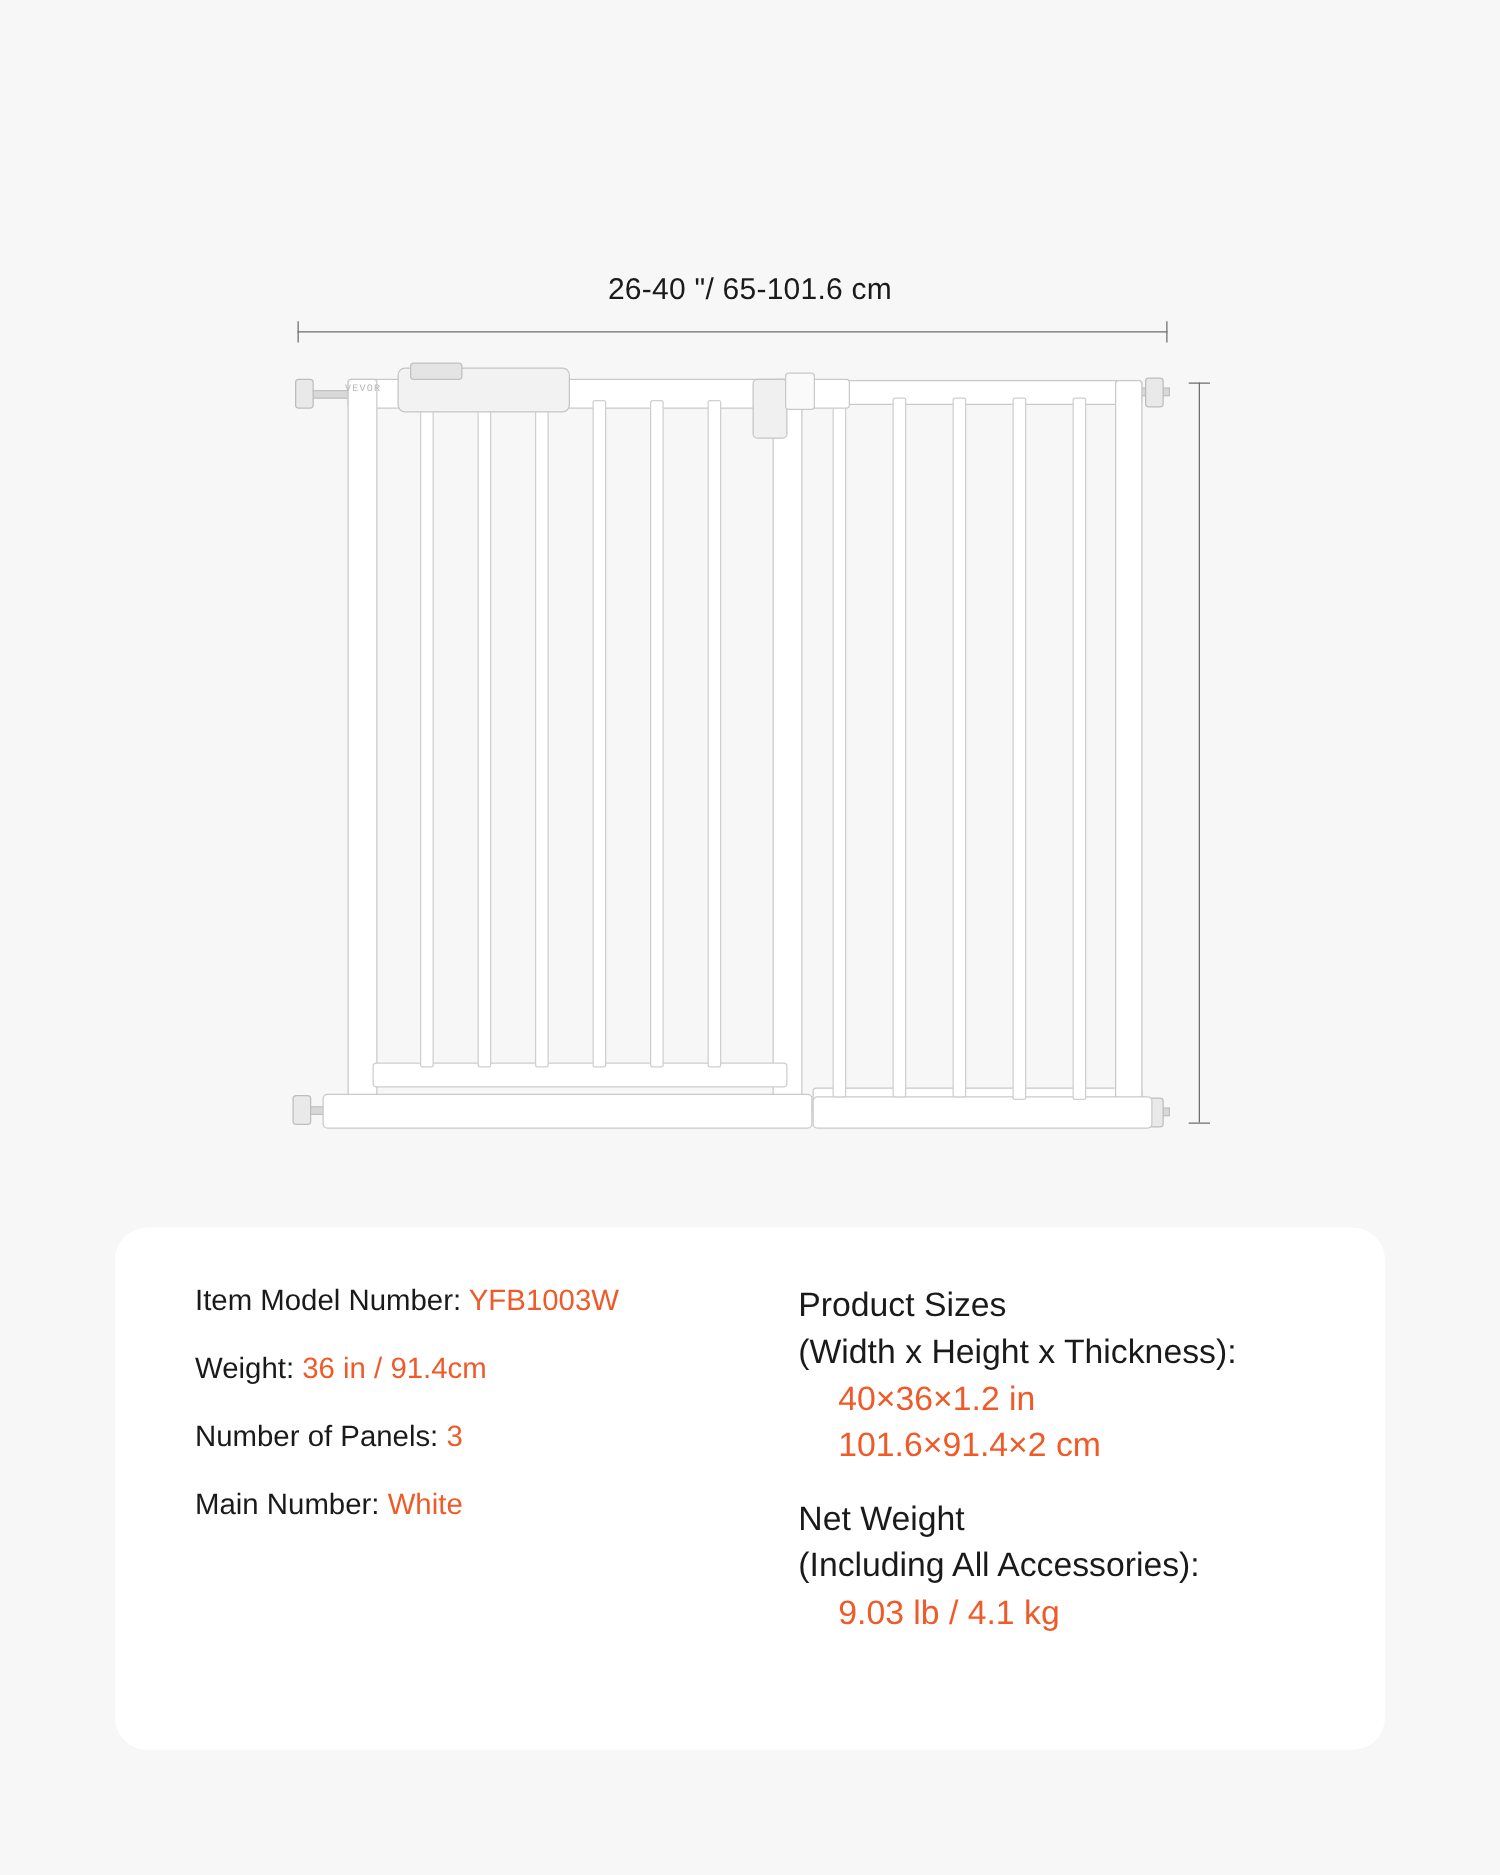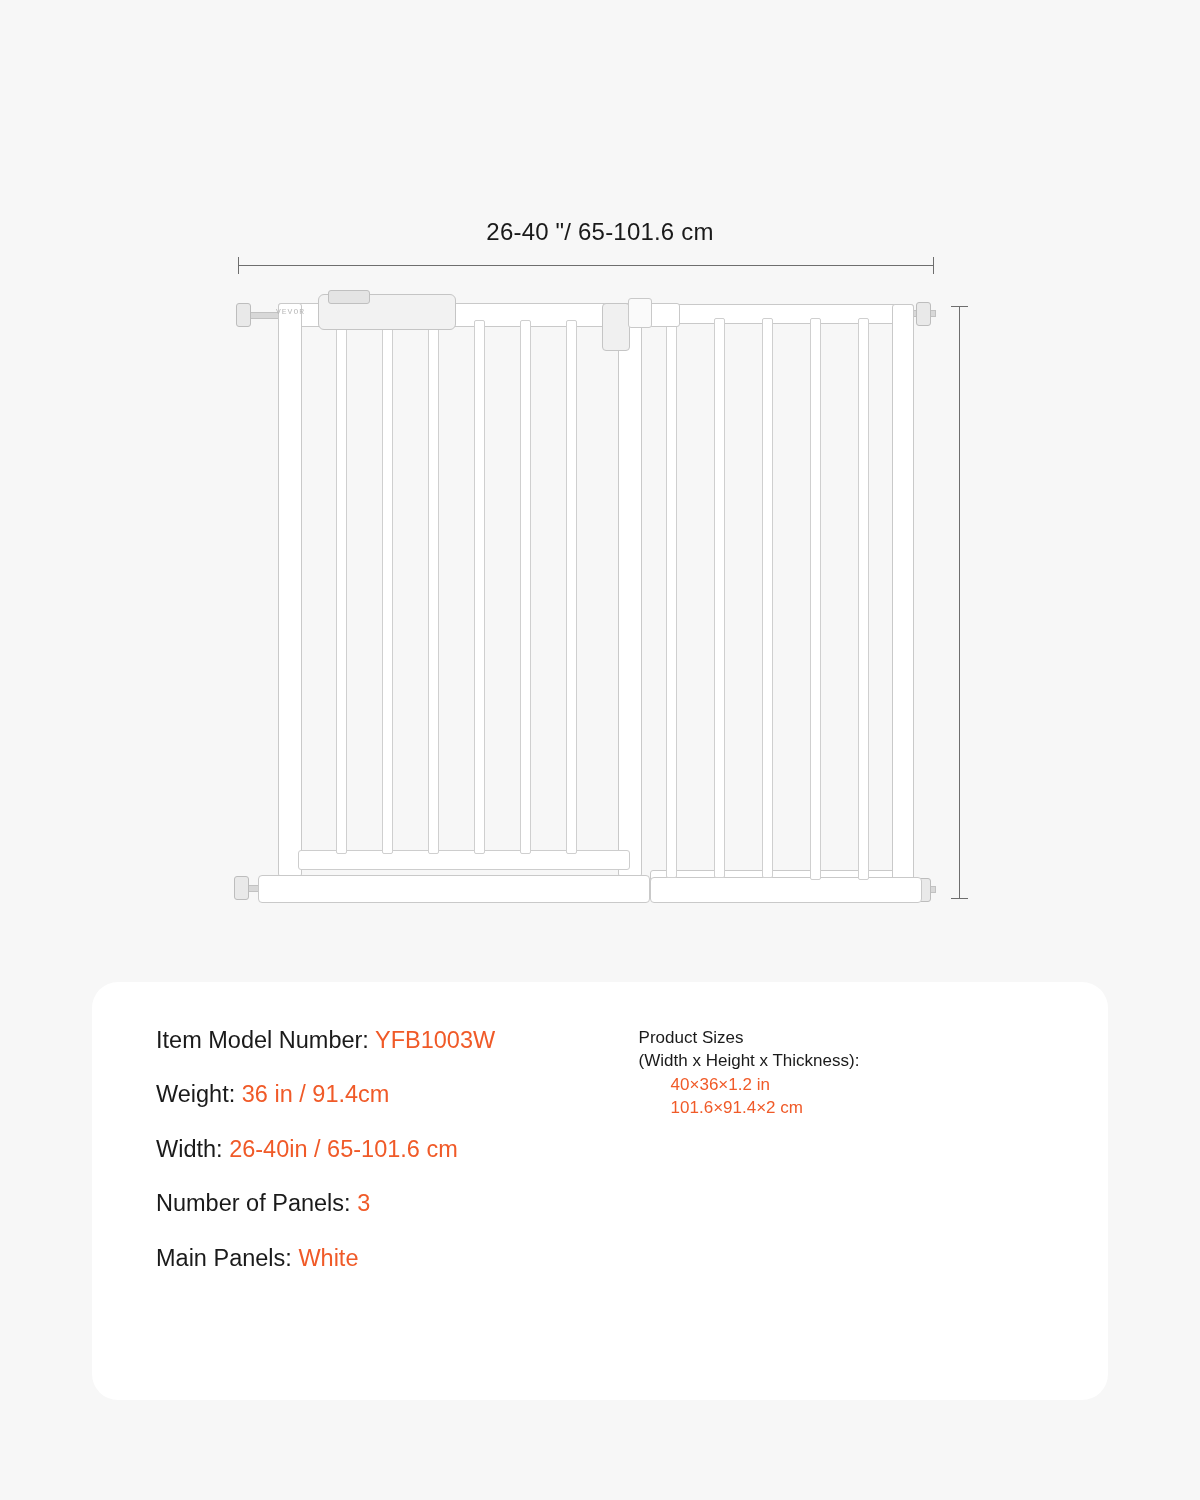--- a/index.html
+++ b/index.html
@@ -304,21 +304,21 @@
     font-size: 23.5px;
     color: #1a1a1a;
     margin-bottom: 25px;
     line-height: 1.25;
   }
   .spec-line .val {
     color: #f05a28;
     margin-top: 34px;
   }
   .spec-block {
-    font-size: 17px;
+    font-size: 27px;
     color: #1a1a1a;
     line-height: 1.38;
     margin-bottom: 22px;
   }
   .spec-block .val {
     color: #f05a28;
     display: block;
     margin-left: 32px;
   }
 </style>
@@ -394,39 +394,40 @@
       <span>Item Model Number:</span>
       <span class="val">YFB1003W</span>
     </div>
 
 
     <div class="spec-line">
       <span>Weight:</span>
       <span class="val">36 in / 91.4cm</span>
     </div>
 
-    <div class="spec-line">
-      <span>Width:</span>
-      <span class="val">26-40in / 65-101.6 cm</span>
-    </div>
 
     <div class="spec-line">
       <span>Number of Panels:</span>
       <span class="val">3</span>
     </div>
 
     <div class="spec-line">
-      <span>Main Panels:</span>
+      <span>Main Number:</span>
       <span class="val">White</span>
     </div>
   </div>
 
   <div class="spec-col-right">
 
     <div class="spec-block">
       <div>Product Sizes</div>
       <div>(Width x Height x Thickness):</div>
       <span class="val">40×36×1.2 in</span>
       <span class="val">101.6×91.4×2 cm</span>
     </div>
 
+    <div class="spec-block">
+      <div>Net Weight</div>
+      <div>(Including All Accessories):</div>
+      <span class="val">9.03 lb / 4.1 kg</span>
+    </div>
   </div>
 </div>
 
 </body></html>

